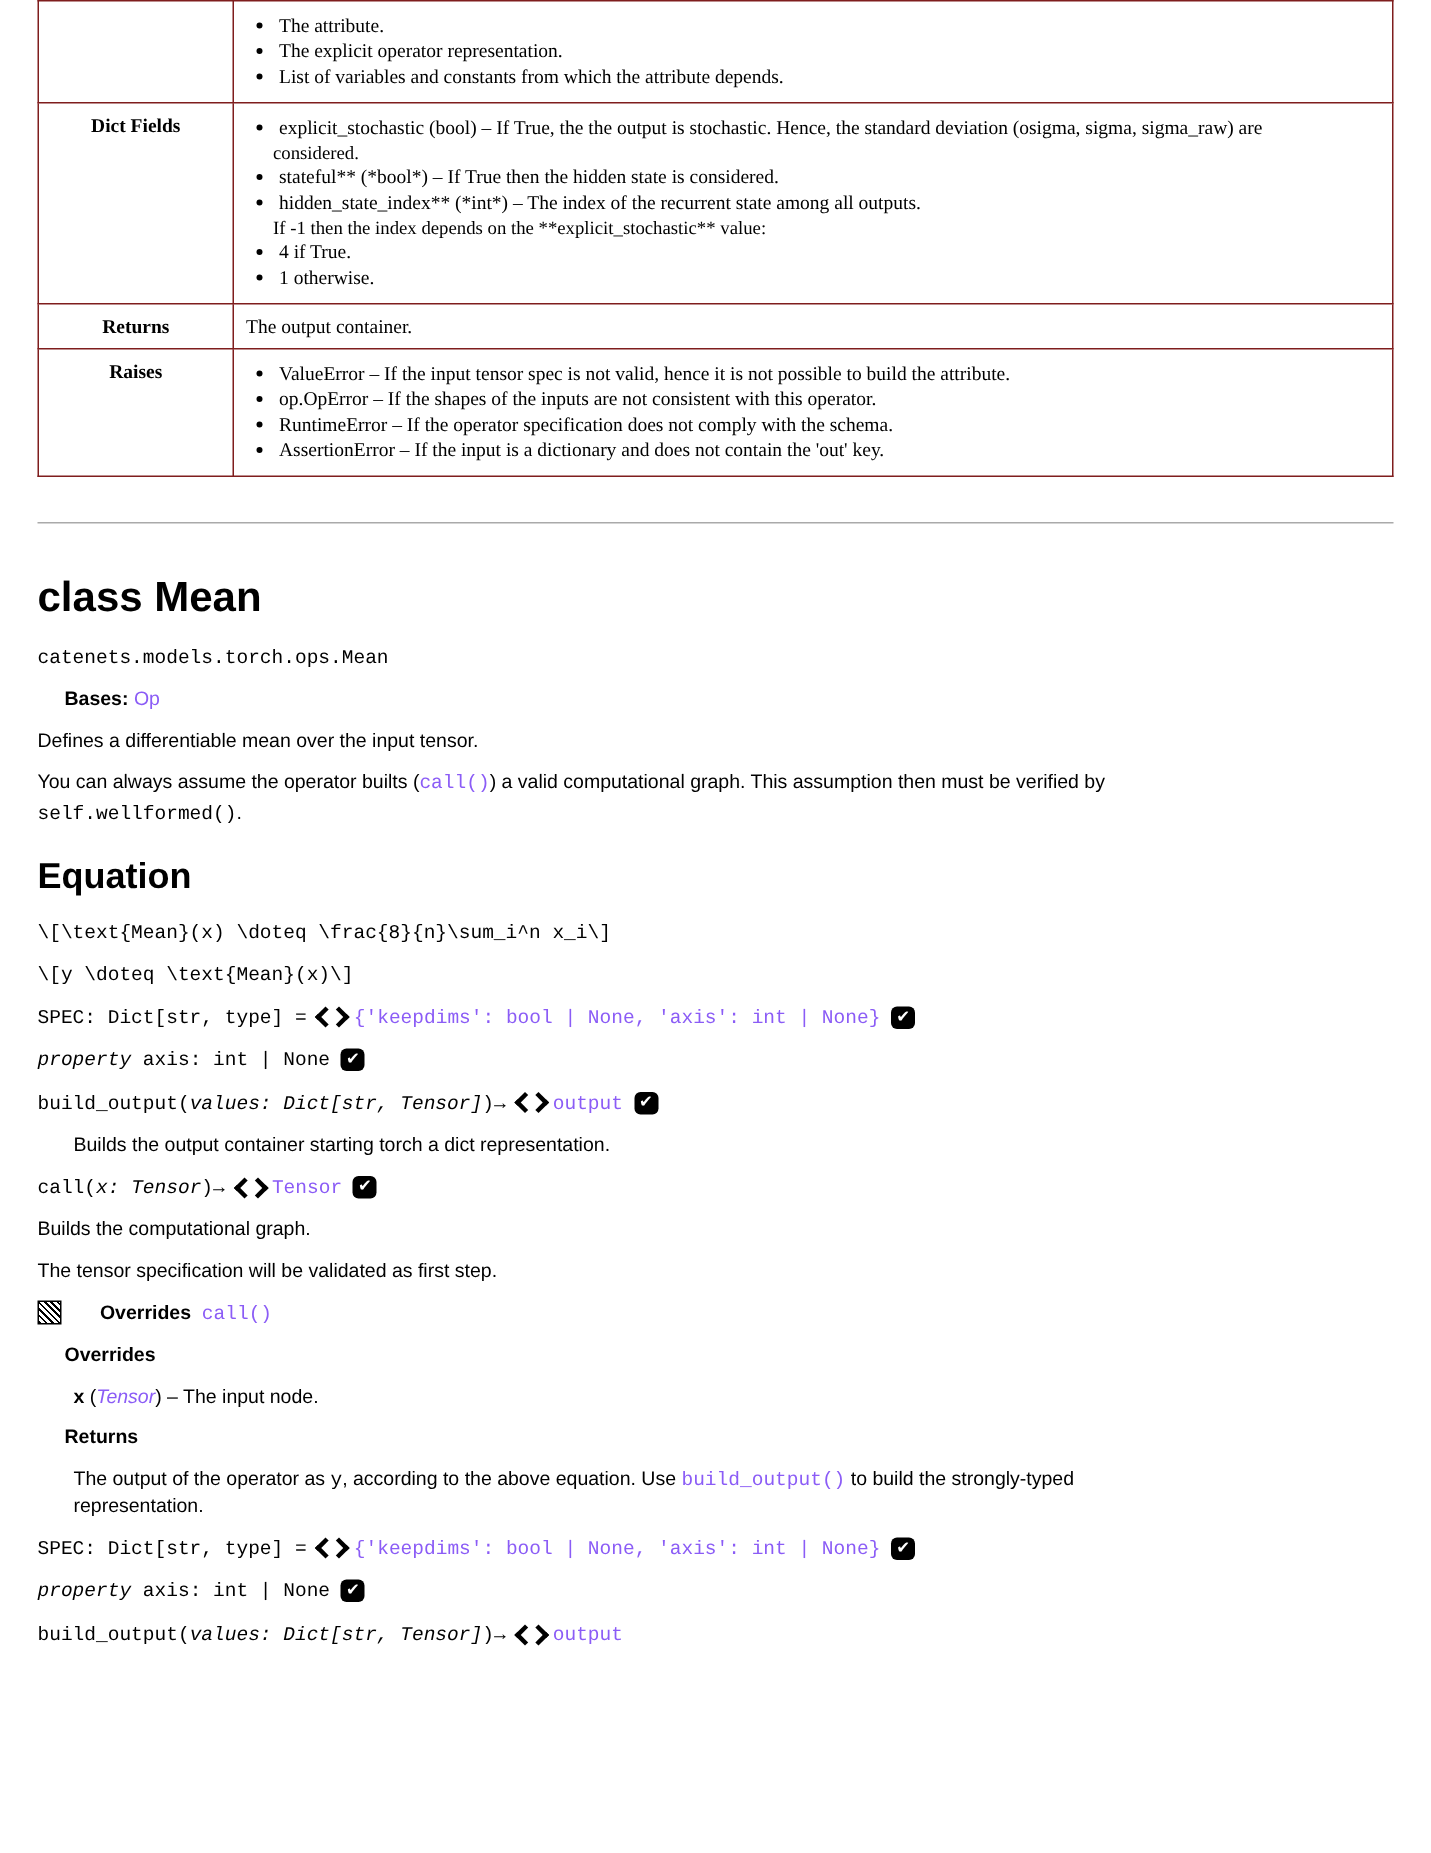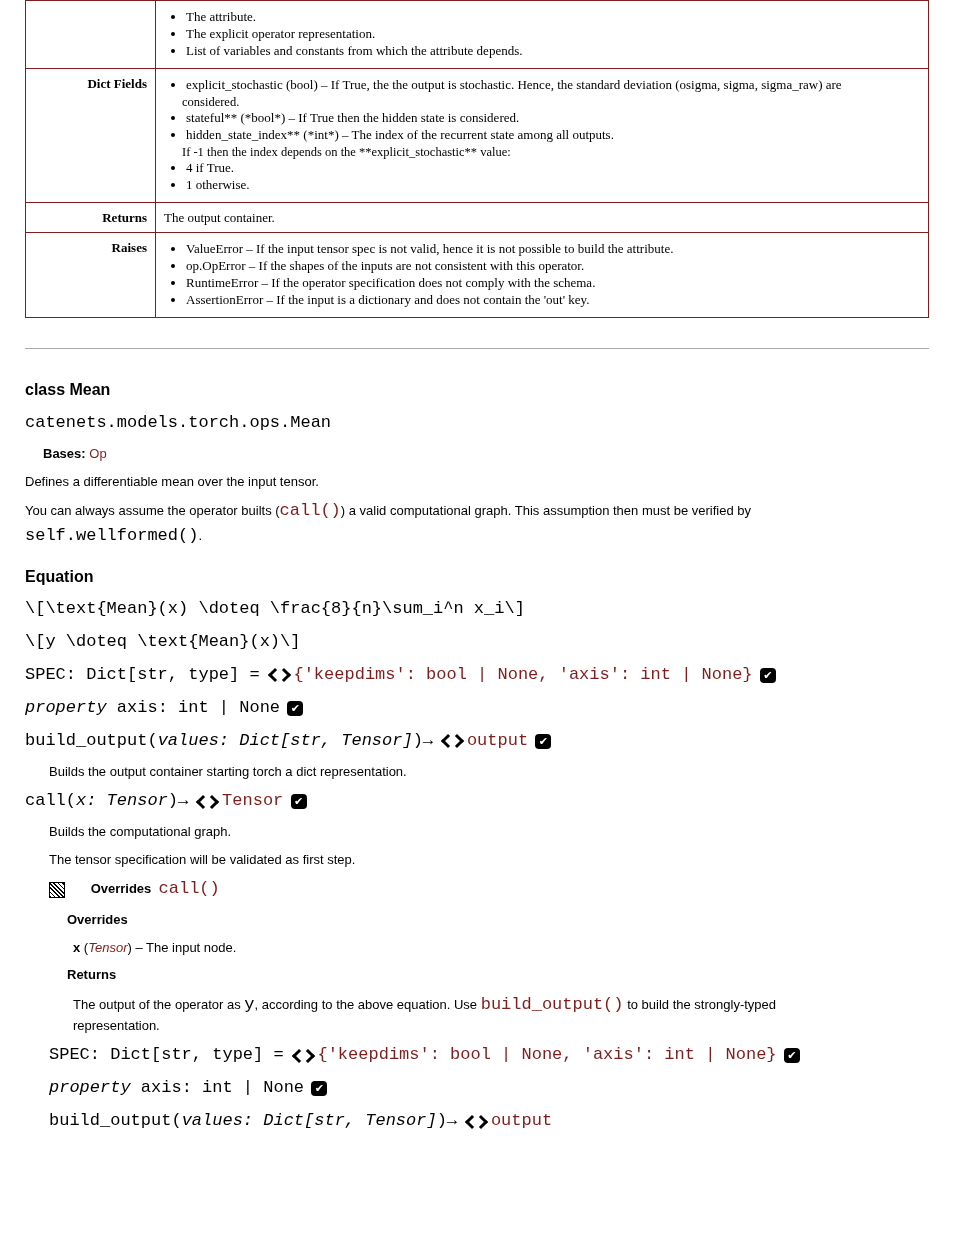--- a/index.html
+++ b/index.html
@@ -20,21 +20,21 @@
   }
   table.spec td {
     border: 1px solid #7f1d1d;
     vertical-align: top;
     padding: 6px 8px;
     font-family: Liberation Serif, serif;
   }
   table.spec td.label {
     width: 130px;
     font-weight: bold;
-    text-align: right;
+    text-align: center;
   }
   table.spec ul {
     margin: 2px 0;
     padding-left: 22px;
   }
   table.spec li {
     margin: 0;
     padding: 0;
     line-height: 1.3;
   }
@@ -43,37 +43,37 @@
     margin-left: -4px;
     padding-left: 0;
     font-size: 12.5px;
   }
   hr.divider {
     border: none;
     border-top: 1px solid #aaa;
     margin: 18px 0 30px 0;
   }
   h1.sec-head {
-    font-size: 16px;
+    font-size: 28px;
     font-weight: bold;
     margin: 24px 0 12px 0;
   }
   h2.sec-sub {
-    font-size: 16px;
+    font-size: 24px;
     font-weight: bold;
     margin: 18px 0 10px 0;
   }
   p { margin: 10px 0; }
   .apiline { margin: 10px 0; }
   code, .code {
     font-family: "Courier New", monospace;
-    font-size: 17px;
+    font-size: 13px;
     background: transparent;
   }
-  a { color: #7f1d1d; text-decoration: none; }
+  a { color: #8b5cf6; text-decoration: none; }
   .icon-code {
     display: inline-block;
     width: 16px; height: 14px;
     vertical-align: middle;
     position: relative;
     margin-right: 4px;
   }
   .icon-code::before, .icon-code::after {
     content: "";
     position: absolute;
@@ -205,21 +205,21 @@
 </div>
 <p style="margin-left:24px;">Builds the output container starting torch a dict representation.</p>
 
 <div class="apiline">
   <code>call(<span class="var">x: Tensor</span>)→ </code>
   <span class="icon-code"></span>
   <a href="#"><code>Tensor</code></a>
   &nbsp;<span class="icon-check">✔</span>
 </div>
 
-<div style="margin-left:24px;">
+<div style="">
   <p>Builds the computational graph.</p>
   <p>The tensor specification will be validated as first step.</p>
   <p>
     <span class="icon-hatch"></span>
     <span class="label-in">Overrides</span>&nbsp;
     <a href="#"><code>call()</code></a>
   </p>
 
   <p class="label-in">Overrides</p>
   <p style="margin-left:24px;">

